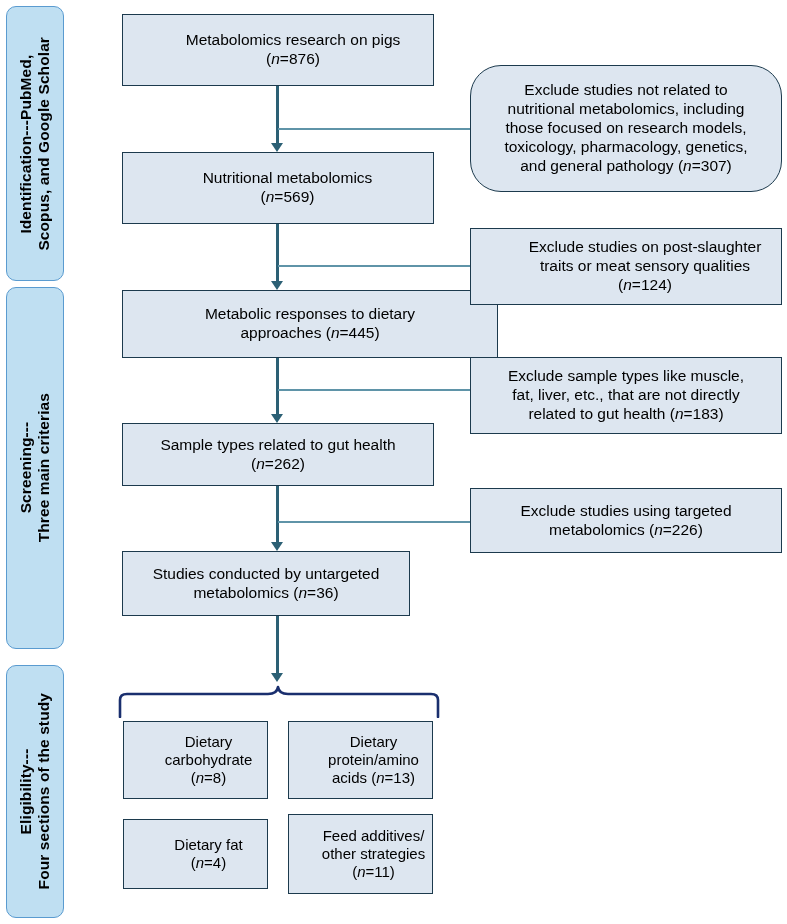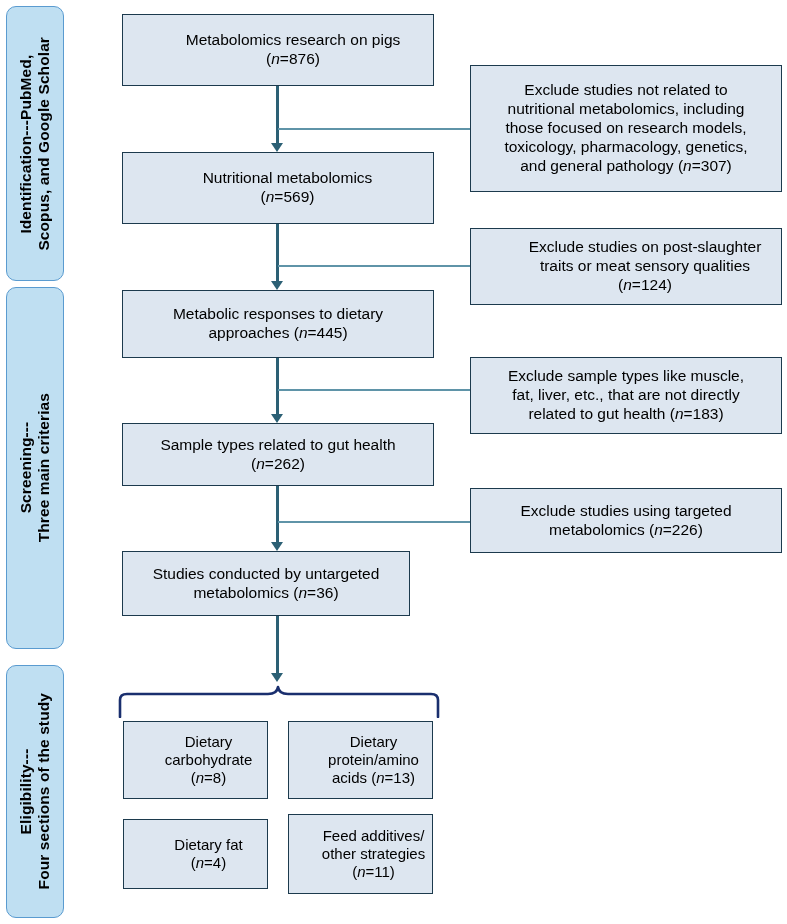--- a/index.html
+++ b/index.html
@@ -68,42 +68,42 @@
   </span>
 </div>
 
 <div class="box" style="left:122px;top:152px;width:312px;height:72px;padding-left:25px;">
   <span>
     <span>Nutritional metabolomics</span><br>
     <span>(<i>n</i>=569)</span>
   </span>
 </div>
 
-<div class="box" style="left:122px;top:290px;width:312px;height:68px;">
+<div class="box" style="left:122px;top:290px;width:376px;height:68px;">
   <span>
     <span>Metabolic responses to dietary</span><br>
     <span>approaches (<i>n</i>=445)</span>
   </span>
 </div>
 
 <div class="box" style="left:122px;top:423px;width:312px;height:63px;">
   <span>
     <span>Sample types related to gut health</span><br>
     <span>(<i>n</i>=262)</span>
   </span>
 </div>
 
 <div class="box" style="left:122px;top:551px;width:288px;height:65px;">
   <span>
     <span>Studies conducted by untargeted</span><br>
     <span>metabolomics (<i>n</i>=36)</span>
   </span>
 </div>
 
-<div class="box" style="left:470px;top:65px;width:312px;height:127px;">
+<div class="box" style="left:470px;top:65px;width:312px;height:127px;border-radius:31px;">
   <span>
     <span>Exclude studies not related to</span><br>
     <span>nutritional metabolomics, including</span><br>
     <span>those focused on research models,</span><br>
     <span>toxicology, pharmacology, genetics,</span><br>
     <span>and general pathology  (<i>n</i>=307)</span>
   </span>
 </div>
 
 <div class="box" style="left:470px;top:228px;width:312px;height:77px;padding-left:44px;">

